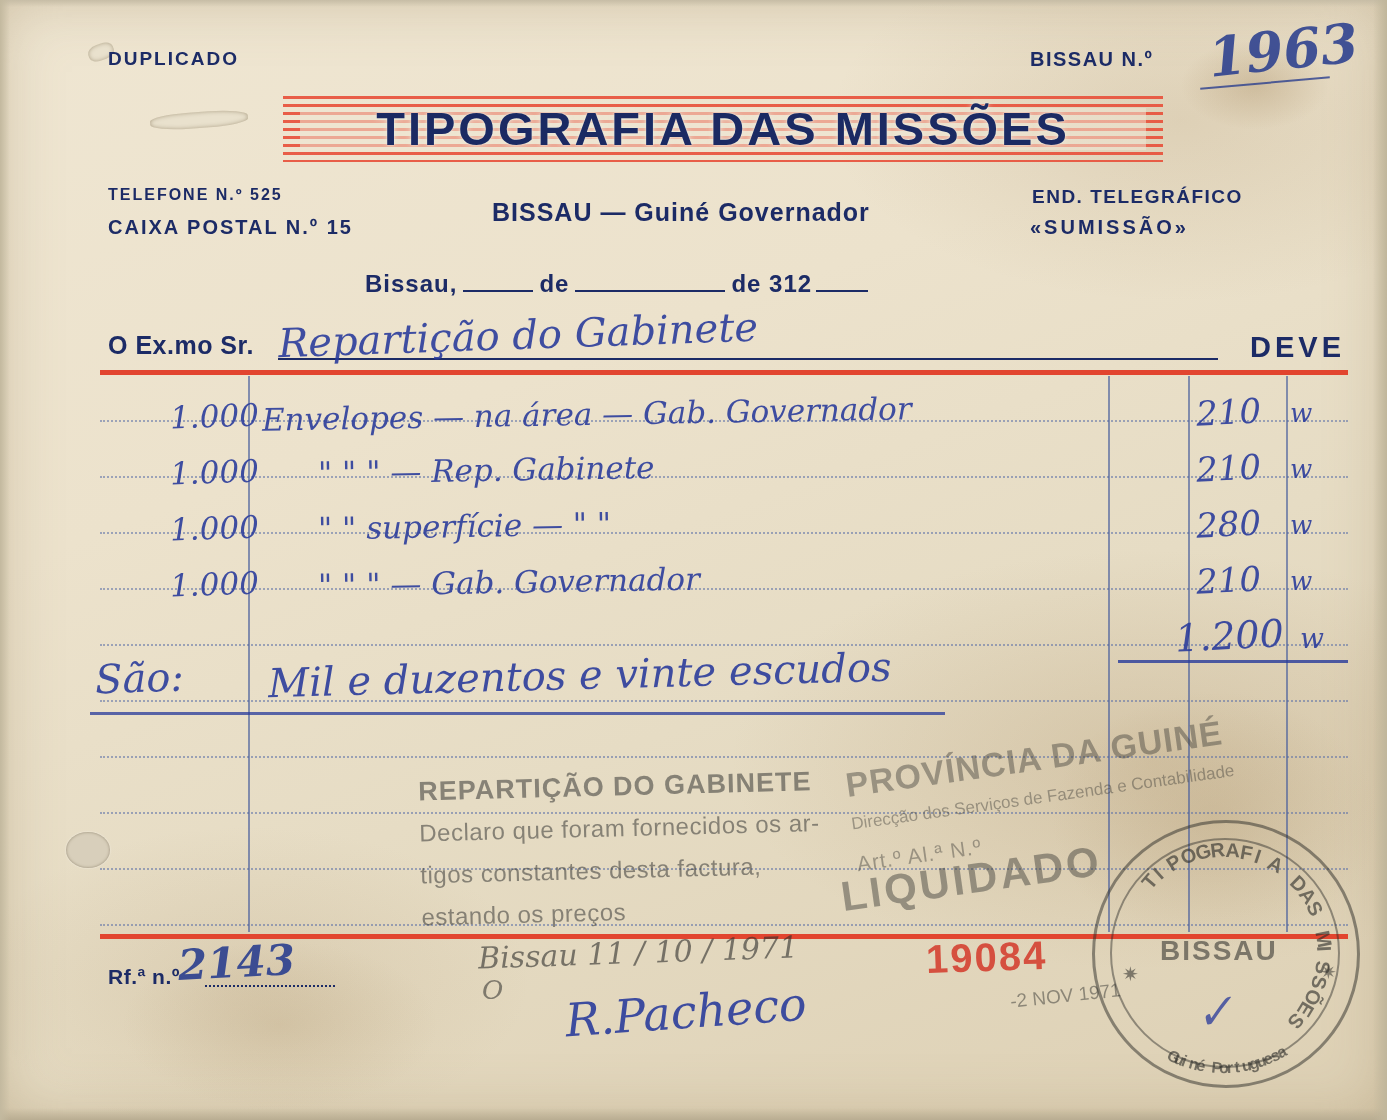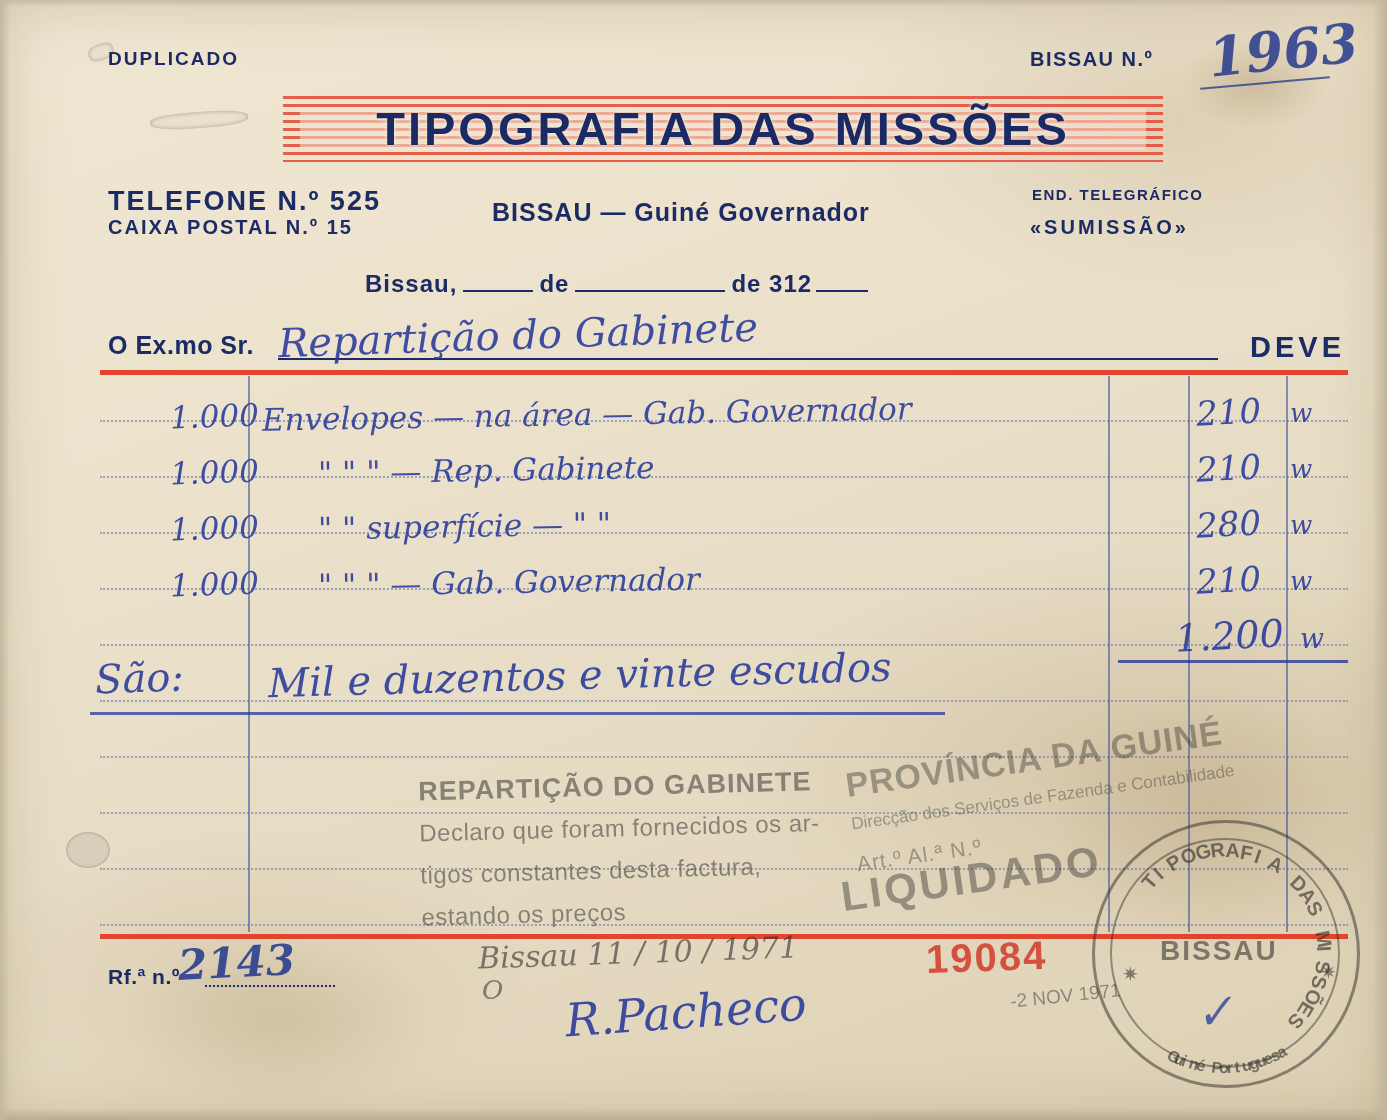--- a/index.html
+++ b/index.html
@@ -48,24 +48,24 @@
   #banner{position:absolute;left:283px;top:96px;width:880px;height:66px;
     background:repeating-linear-gradient(180deg,#e8523c 0px,#e8523c 3px,rgba(232,82,60,0) 3px,rgba(232,82,60,0) 8px);
     opacity:.92;}
   #banner-title{position:absolute;left:283px;top:95px;width:880px;height:66px;
     display:flex;align-items:center;justify-content:center;
     font-size:47px;font-weight:bold;letter-spacing:3px;color:#1b2a63;
     text-shadow:0 0 2px rgba(235,235,225,.95), 0 0 6px rgba(238,232,216,.9);}
   #banner-mask{position:absolute;left:300px;top:108px;width:846px;height:42px;
     background:rgba(238,230,212,.55);}
 
-  #tel1{position:absolute;left:108px;top:186px;font-size:27px;letter-spacing:2px;}
+  #tel1{position:absolute;left:108px;top:186px;font-size:16px;letter-spacing:2px;}
   #tel2{position:absolute;left:108px;top:216px;font-size:20px;letter-spacing:2px;}
   #city{position:absolute;left:492px;top:198px;font-size:25px;letter-spacing:1px;}
-  #endtel1{position:absolute;left:1032px;top:186px;font-size:15px;letter-spacing:1.5px;}
+  #endtel1{position:absolute;left:1032px;top:186px;font-size:19px;letter-spacing:1.5px;}
   #endtel2{position:absolute;left:1030px;top:216px;font-size:20px;letter-spacing:3px;}
 
   #dateline{position:absolute;left:365px;top:270px;font-size:24px;letter-spacing:1px;}
   #dateline .gap{display:inline-block;width:70px;border-bottom:2px solid #1c2b66;margin:0 6px;height:20px;}
   #dateline .gap2{display:inline-block;width:150px;border-bottom:2px solid #1c2b66;margin:0 6px;height:20px;}
   #dateline .gap3{display:inline-block;width:52px;border-bottom:2px solid #1c2b66;margin:0 4px;height:20px;}
 
   #sr-label{position:absolute;left:108px;top:331px;font-size:25px;}
   #deve{position:absolute;right:42px;top:331px;font-size:29px;letter-spacing:4px;}
   #sr-rule{position:absolute;left:278px;top:358px;width:940px;height:2px;background:#1c2b66;}

